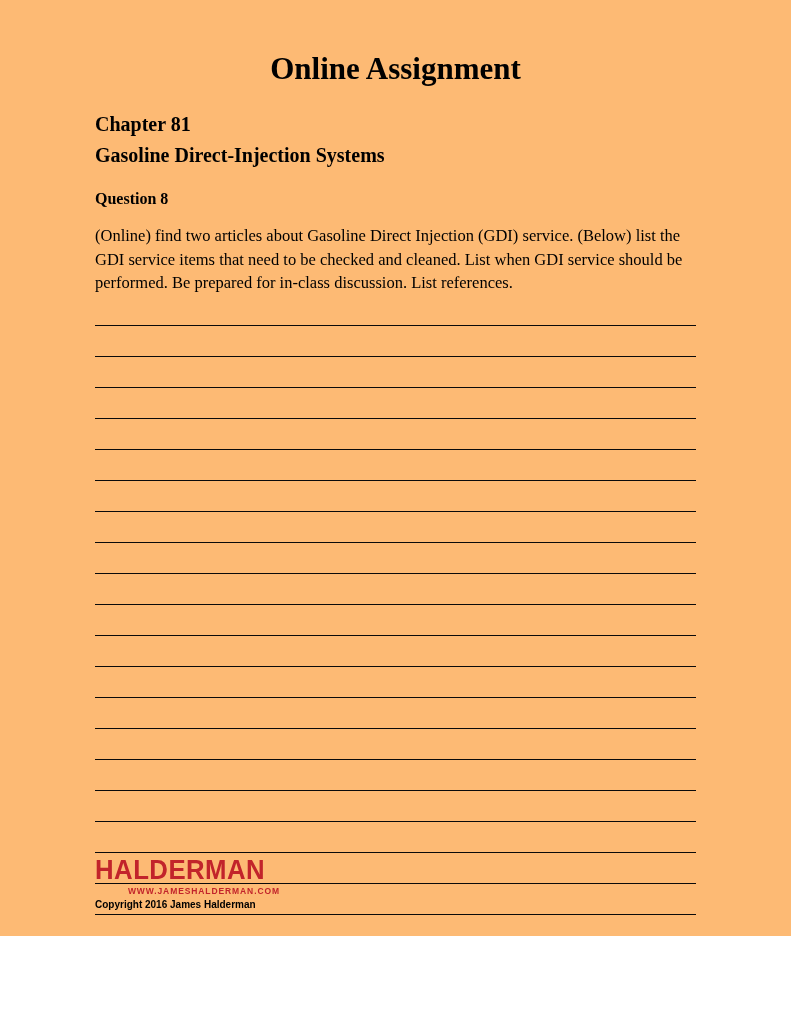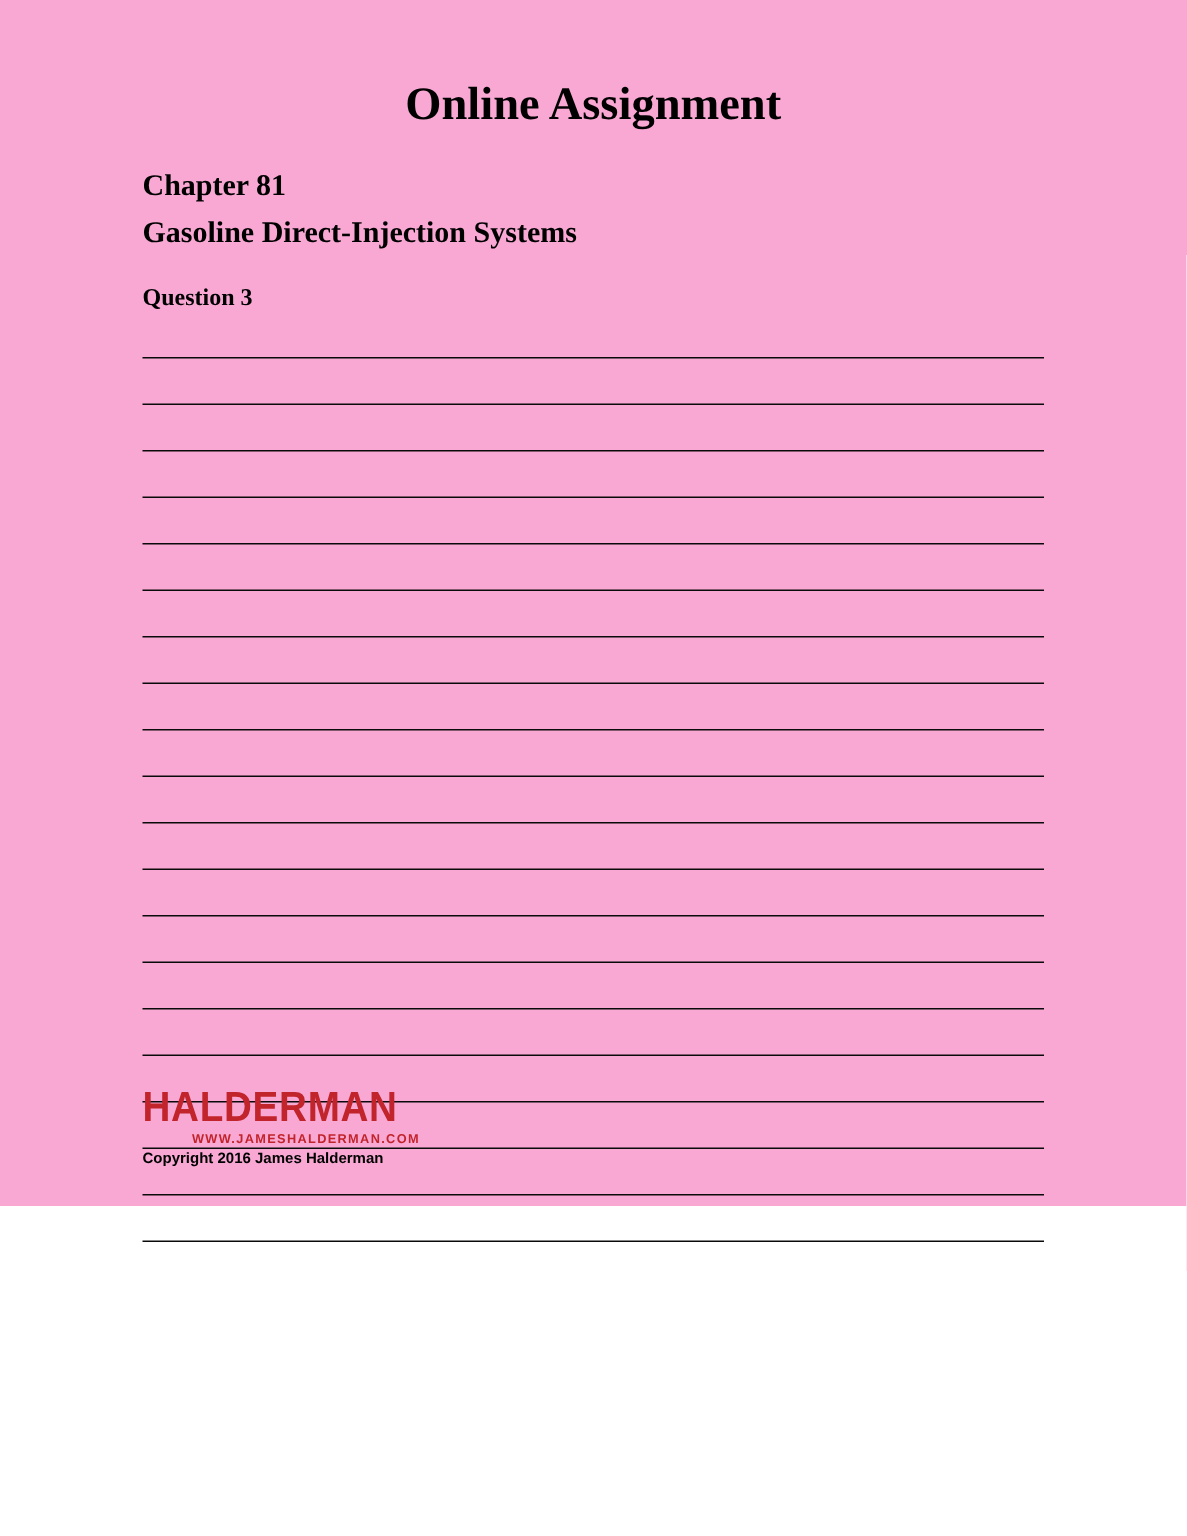--- a/index.html
+++ b/index.html
@@ -11,23 +11,23 @@
     width: 791px;
     height: 1024px;
     font-family: "Liberation Serif", serif;
     color: #000000;
     overflow: hidden;
   }
   .page {
     box-sizing: border-box;
     position: relative;
     width: 791px;
-    height: 804px;
+    height: 936px;
     padding: 0 95px;
-    background: #f9a8d4;
+    background: #fdba74;
   }
   .doc-title {
     margin: 0;
     padding-top: 52px;
     text-align: center;
     font-size: 31px;
     font-weight: bold;
     line-height: 1.1;
     font-family: "Liberation Serif", serif;
   }
@@ -98,22 +98,23 @@
 <body>
 
 <div class="page">
 
   <h1 class="doc-title">Online Assignment</h1>
 
   <h2 class="chapter-number">Chapter 81</h2>
 
   <h2 class="chapter-title">Gasoline Direct-Injection Systems</h2>
 
-  <h3 class="question-label">Question 3</h3>
+  <h3 class="question-label">Question 8</h3>
 
+  <p class="instructions">(Online) find two articles about Gasoline Direct Injection (GDI) service. (Below) list the GDI service items that need to be checked and cleaned. List when GDI service should be performed. Be prepared for in-class discussion. List references.</p>
 
   <div class="answer-lines" id="answer-lines">
       <div class="answer-line" style="border-bottom-color: rgb(10, 10, 10);"></div>
       <div class="answer-line" style="border-bottom-color: rgb(10, 10, 10);"></div>
       <div class="answer-line" style="border-bottom-color: rgb(10, 10, 10);"></div>
       <div class="answer-line" style="border-bottom-color: rgb(10, 10, 10);"></div>
       <div class="answer-line" style="border-bottom-color: rgb(10, 10, 10);"></div>
       <div class="answer-line" style="border-bottom-color: rgb(10, 10, 10);"></div>
       <div class="answer-line" style="border-bottom-color: rgb(10, 10, 10);"></div>
       <div class="answer-line" style="border-bottom-color: rgb(10, 10, 10);"></div>

